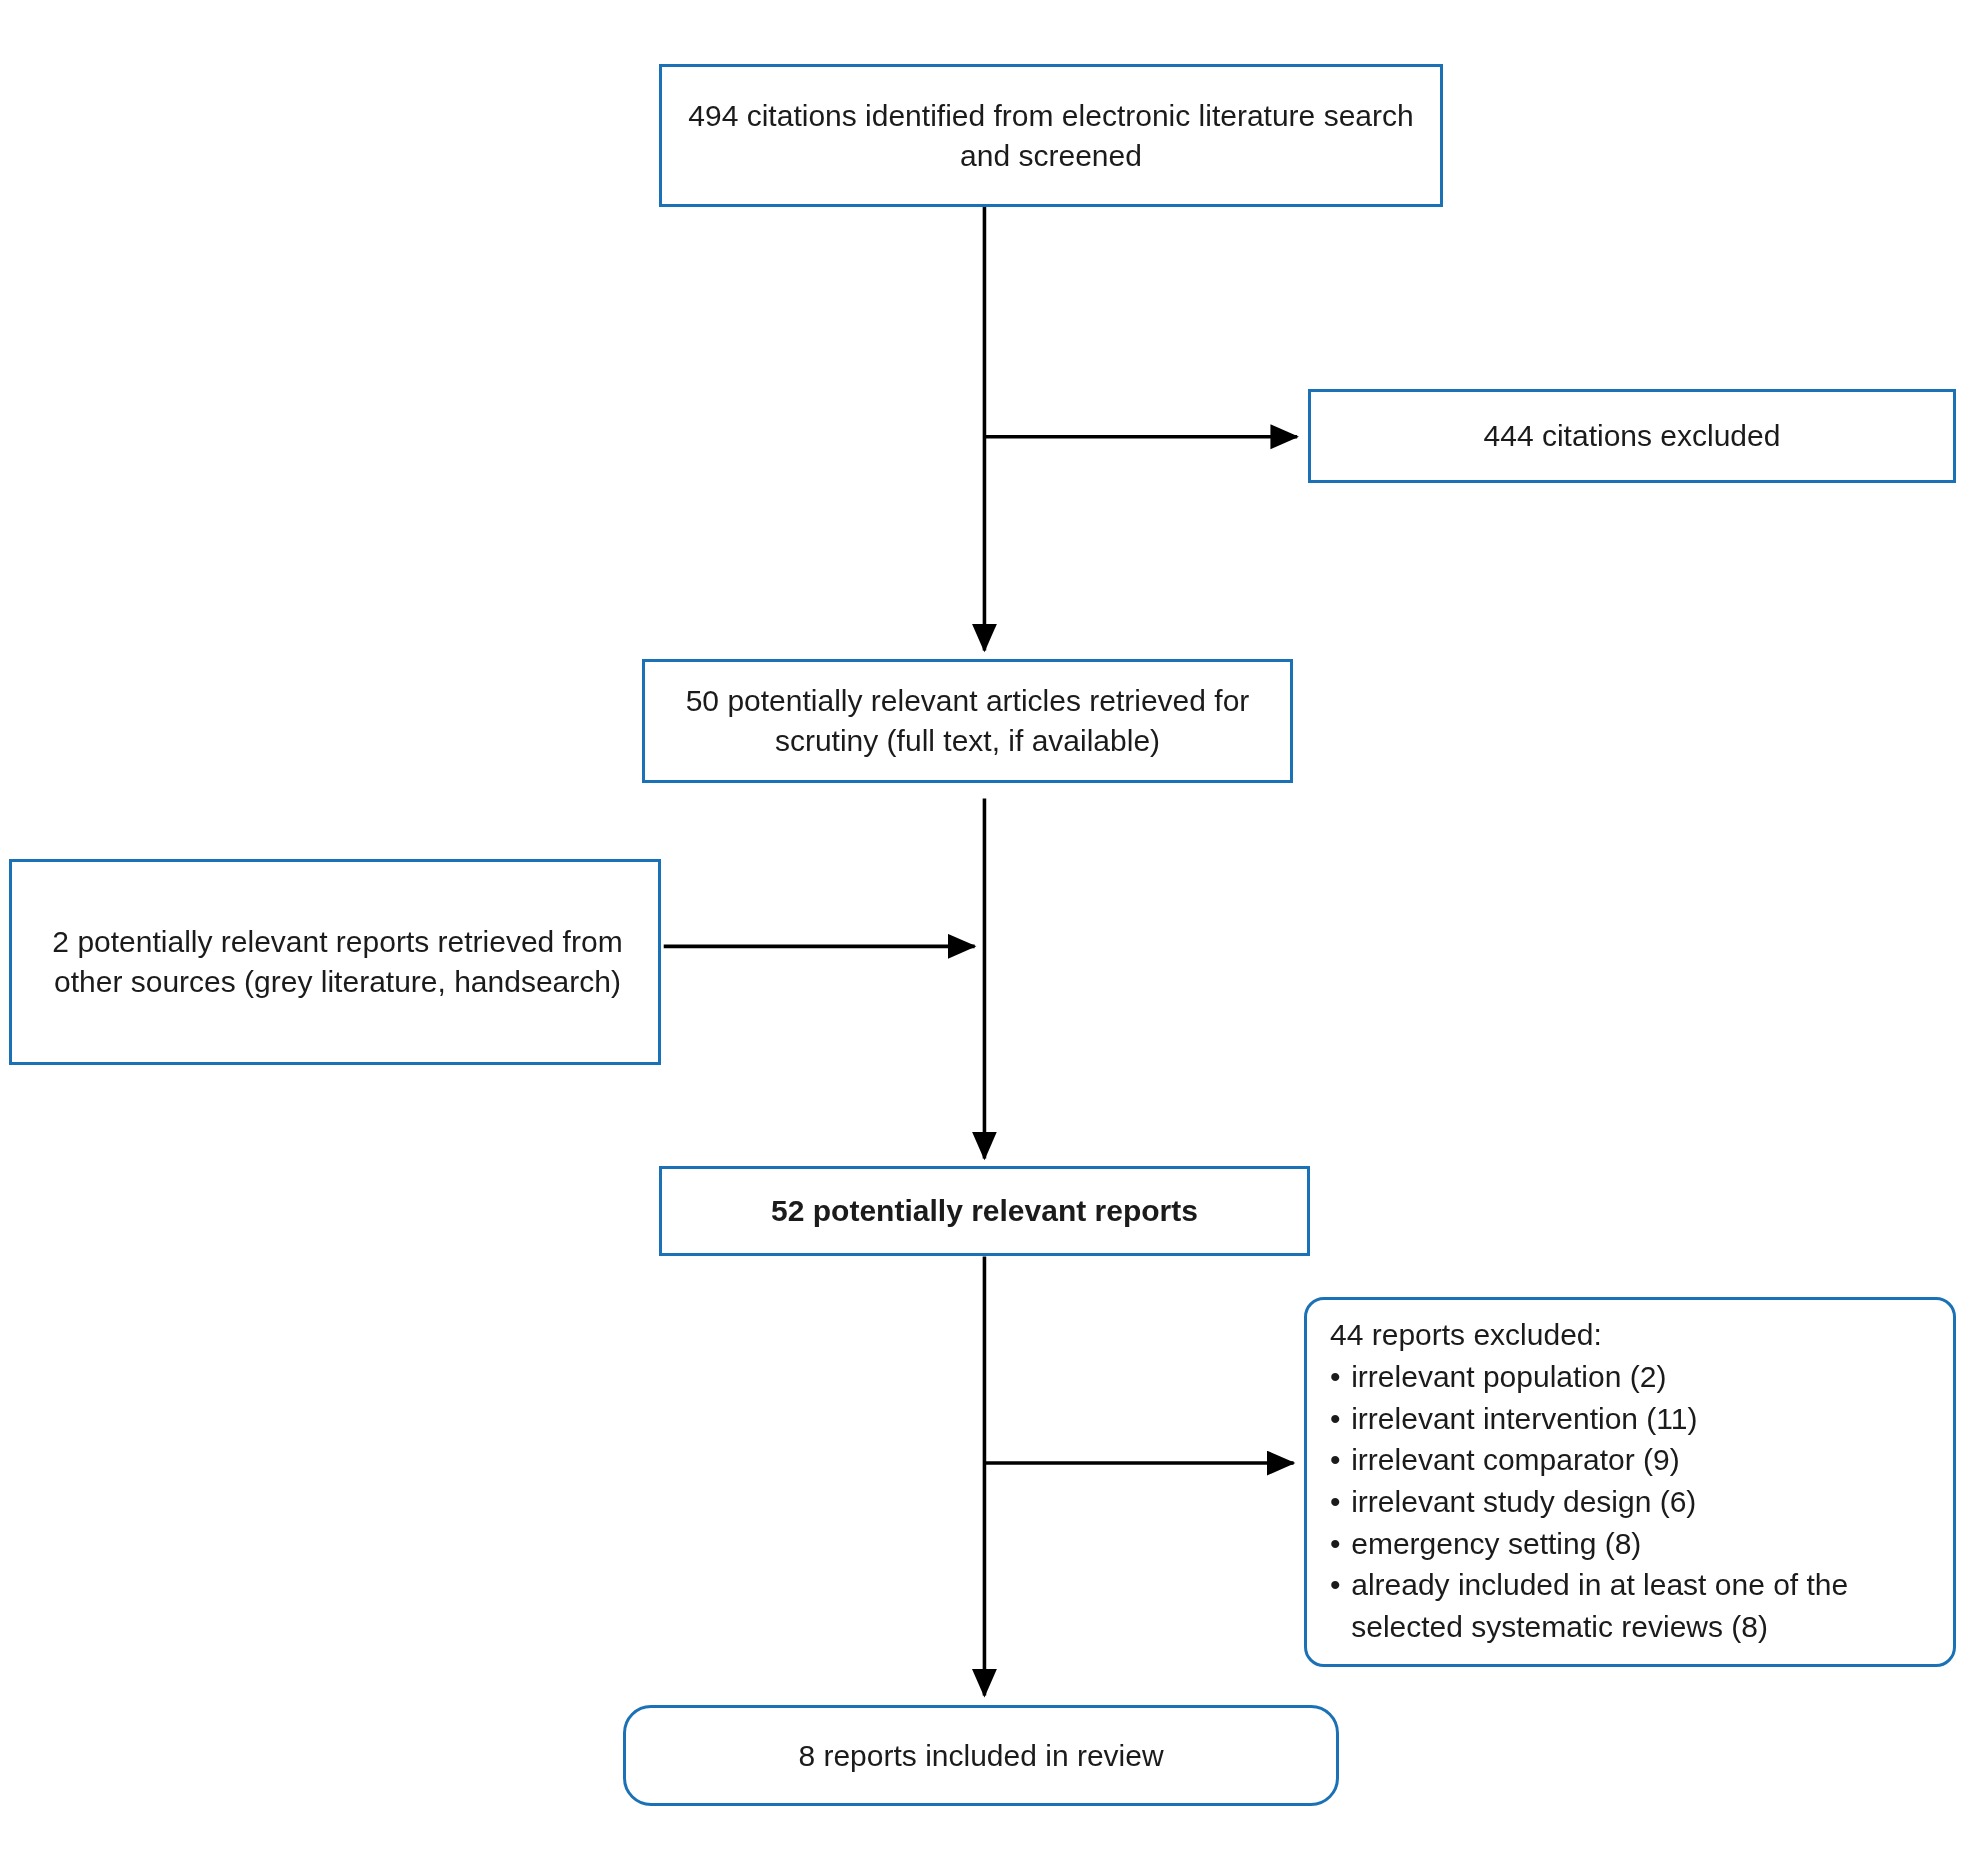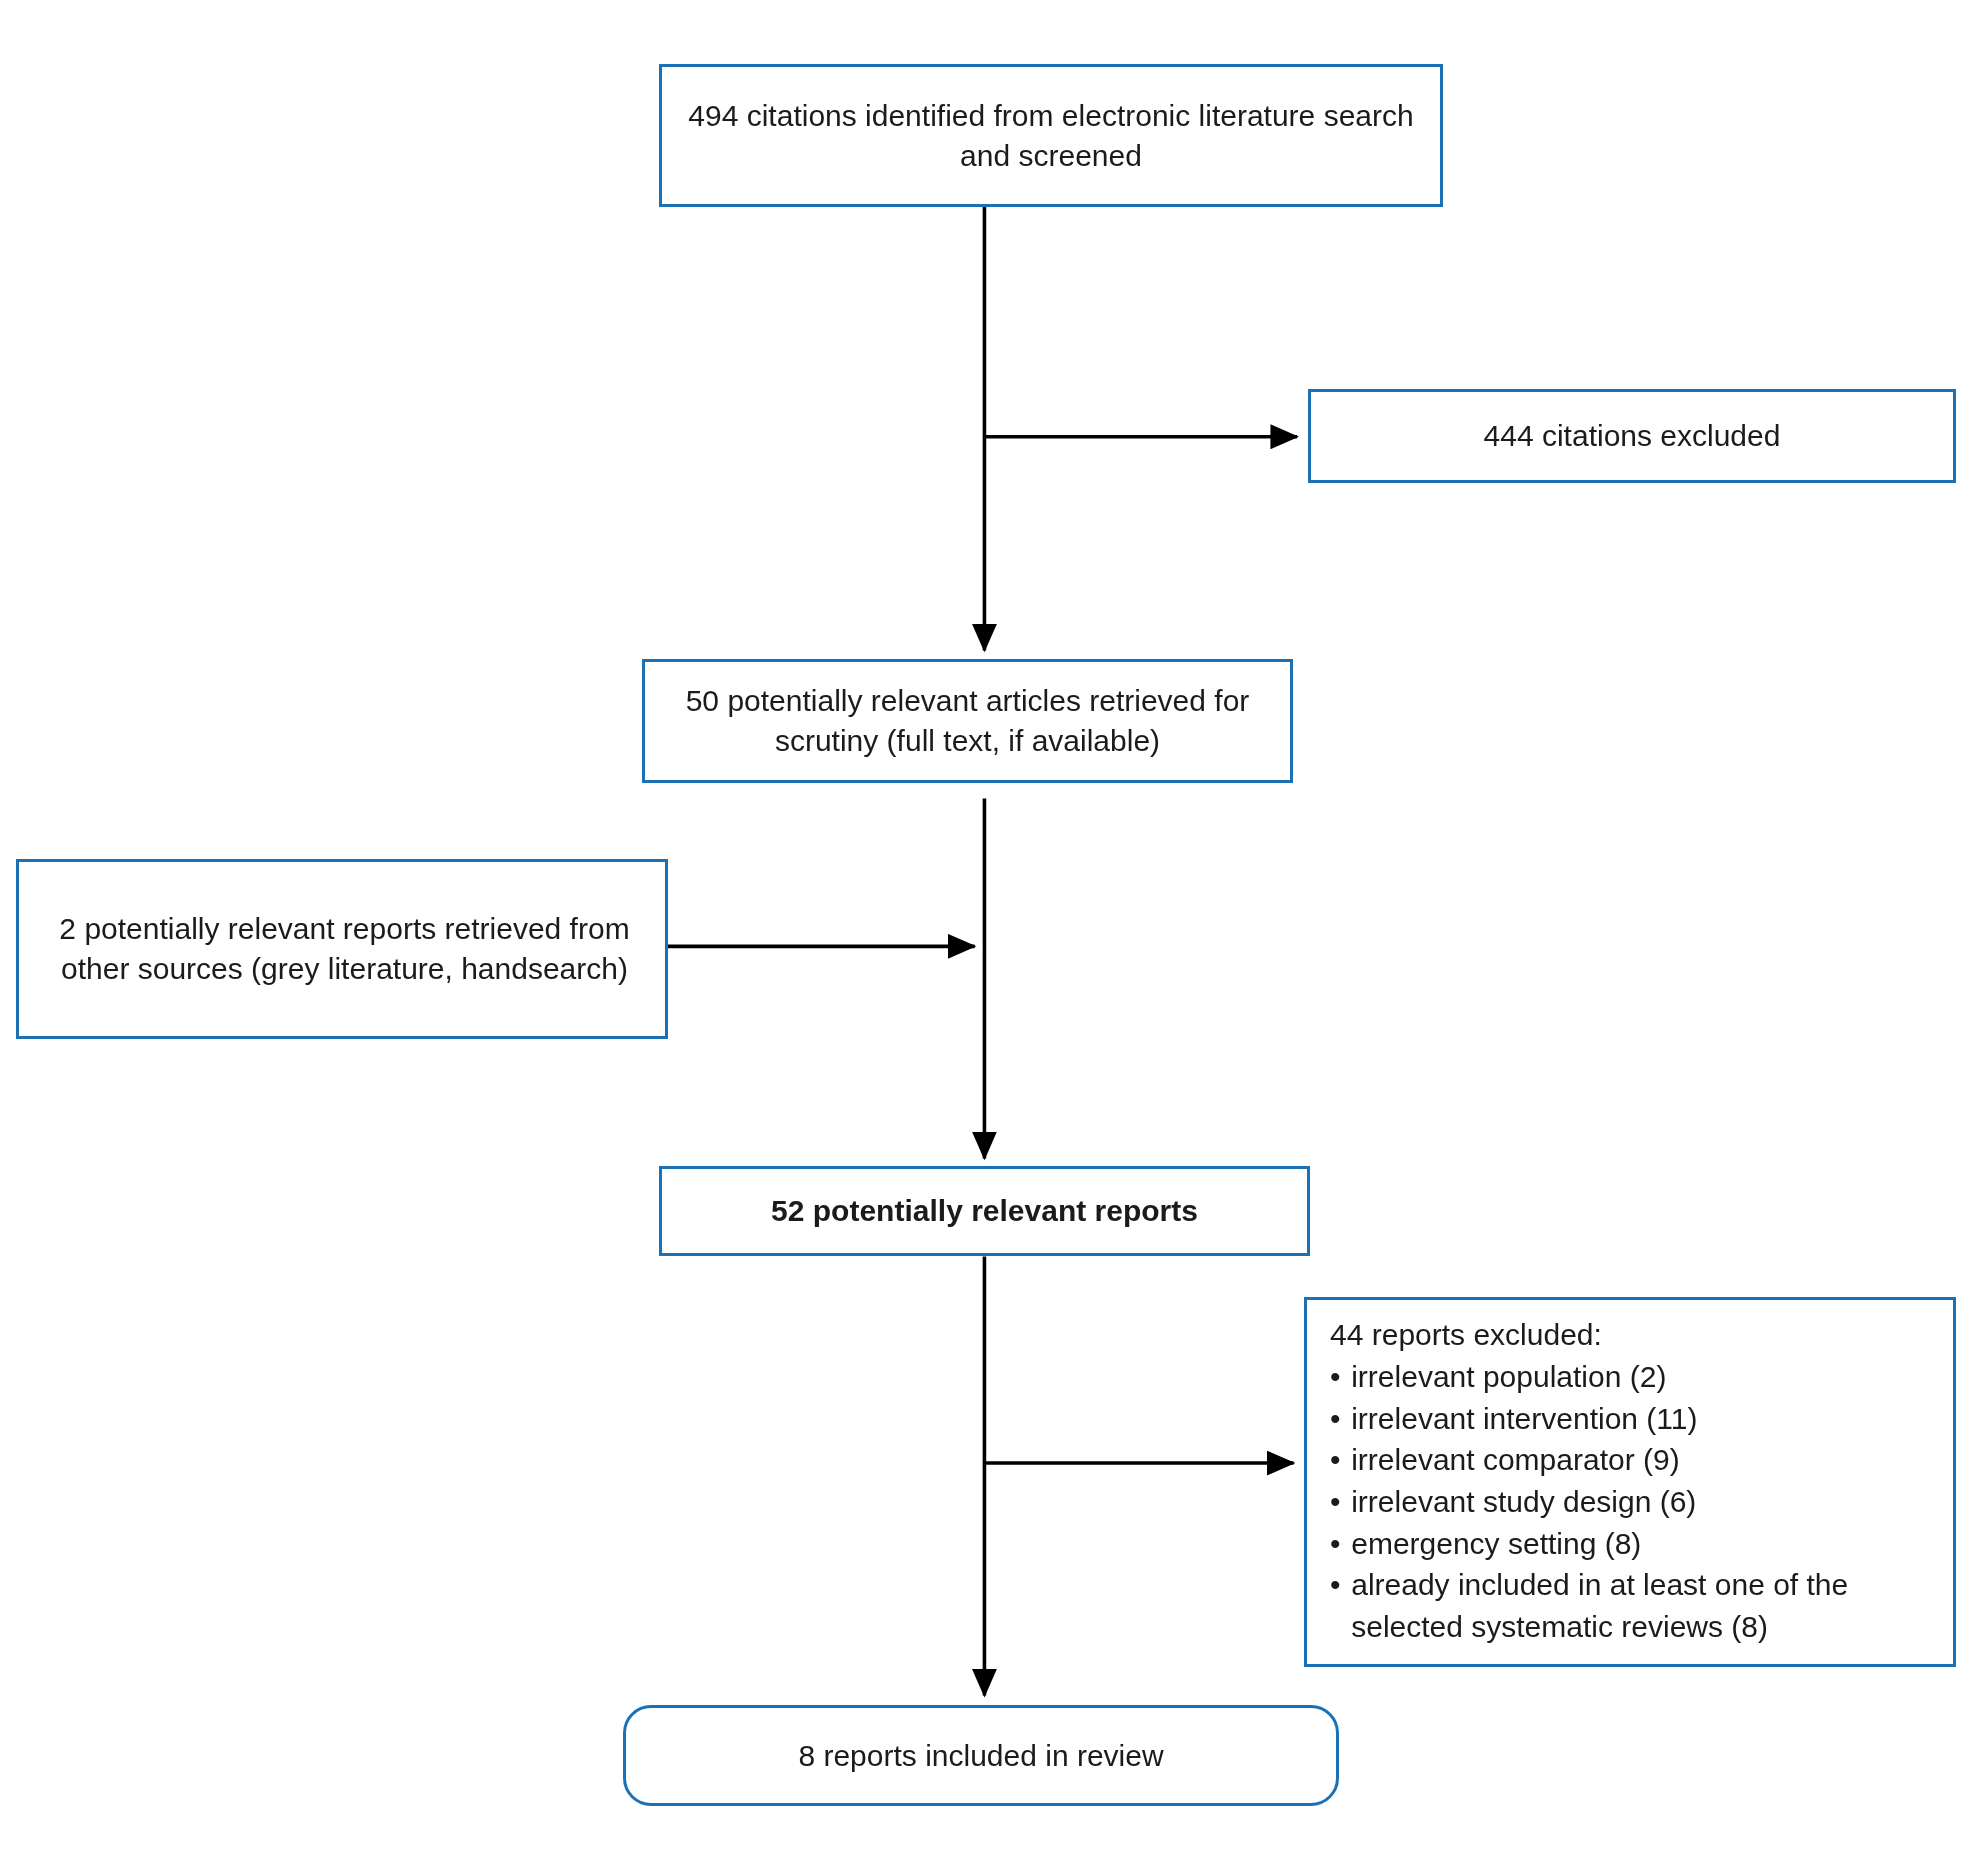--- a/index.html
+++ b/index.html
@@ -38,20 +38,21 @@
   .box .label {
     width: 100%;
   }
   .excluded-box {
     flex-direction: column;
     align-items: flex-start;
     justify-content: flex-start;
     text-align: left;
     line-height: 1.39;
     padding: 14.3px 23px;
+    border-radius: 20px;
   }
   .excl-item {
     display: flex;
     gap: 10.7px;
     align-items: flex-start;
   }
   .bullet {
     flex: 0 0 auto;
   }
 </style>
@@ -79,21 +80,21 @@
   </div>
 
   <div class="box" style="left:1308px; top:389px; width:648px; height:94px;">
     <div class="label">444 citations excluded</div>
   </div>
 
   <div class="box" style="left:642px; top:659px; width:651px; height:124px;">
     <div class="label">50 potentially relevant articles retrieved for scrutiny (full text, if available)</div>
   </div>
 
-  <div class="box" style="left:16px; top:859px; width:652px; height:180px;padding-left:28px;">
+  <div class="box" style="left:9px; top:859px; width:652px; height:206px;padding-left:28px;">
     <div class="label">2 potentially relevant reports retrieved from other sources (grey literature, handsearch)</div>
   </div>
 
   <div class="box" style="left:659px; top:1166px; width:651px; height:90px;font-weight:bold;">
     <div class="label">52 potentially relevant reports</div>
   </div>
 
   <div class="box excluded-box" style="left:1304px; top:1297px; width:652px; height:370px;">
     <div>44 reports excluded:</div>
     <div class="excl-item">

